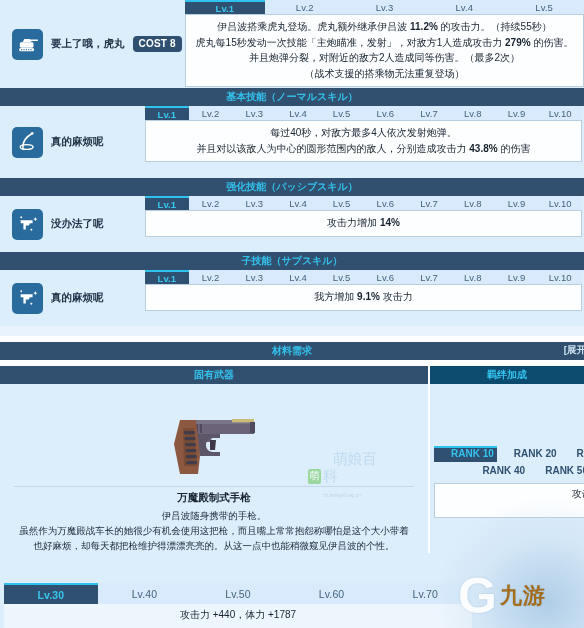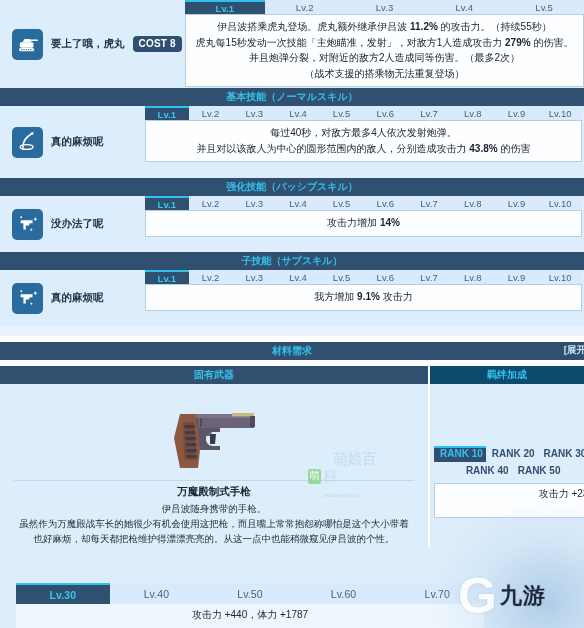--- a/index.html
+++ b/index.html
@@ -153,22 +153,21 @@
     color: #33c1ec;
     font-size: 10px; font-weight: bold;
     display: flex; align-items: center; justify-content: center;
   }
   #wb-body { display: flex; }
   #weapon-col {
     flex: 0 0 430px;
     background: #dcedfb;
     border-right: 2px solid #ffffff;
     position: relative;
-    padding-top: 12px;
-    font-family: Liberation Mono, monospace;
+    padding-top: 18px;
   }
   #weapon-art {
     height: 82px;
     display: flex; align-items: center; justify-content: center;
     position: relative;
   }
   #weapon-divider {
     height: 1px; background: #c3d7e8;
     margin: 2px 14px 4px 14px;
   }
@@ -195,41 +194,41 @@
     flex-direction: column;
     justify-content: flex-start;
   }
   #bond-spacer { height: 62px; }
   .rank-row { display: flex; }
   .rank-row.r2 { justify-content: center; padding-top: 1px; }
   .rank {
     font-size: 10px;
     font-weight: bold;
     color: #2f5070;
-    padding: 2px 3px 3px 6px;
+    padding: 2px 3px 3px 17px;
     white-space: nowrap;
   }
   .rank.sel {
     background: #2f5070;
     color: #34c3ee;
     border-top: 2px solid #2fc2ee;
     padding-top: 0;
   }
   #bond-value-box {
     background: #fdfeff;
     border: 1px solid #b9cee0;
     margin-top: 4px;
     text-align: right;
     font-size: 10px;
     color: #16222e;
     padding: 3px 0 16px 0;
   }
 
   
-  #bottom-block { position: absolute; left: 16px; bottom: 0; width: 468px; }
+  #bottom-block { position: absolute; left: 4px; bottom: 0; width: 468px; }
   #bottom-tabs { display: flex; height: 21px; background: #d8eafb; }
   #bottom-tabs .tab { font-size: 10.5px; }
   #bottom-value {
     background: #eef6fd;
     text-align: center;
     font-size: 10px;
     color: #16222e;
     padding: 4px 0 6px 0;
   }
 
@@ -264,21 +263,21 @@
   }
   #wm-jiuyou .g-mark {
     font-size: 50px;
     color: #ffffff;
     font-weight: bold;
     line-height: 50px;
     text-shadow: 0 0 2px rgba(130,160,185,.5);
   }
   #wm-jiuyou .g-txt {
     font-size: 22px;
-    color: #0f172a;
+    color: #a16207;
     font-weight: bold;
     letter-spacing: 1px;
     text-shadow: 0 0 2px rgba(130,160,185,.5);
   }
   #jiuyou-glow {
     position: absolute;
     right: 0; bottom: 0;
     width: 150px; height: 130px;
     background: radial-gradient(ellipse at 75% 80%, rgba(140,180,215,.55) 0%, rgba(190,215,235,.25) 45%, rgba(220,237,251,0) 72%);
     pointer-events: none;

